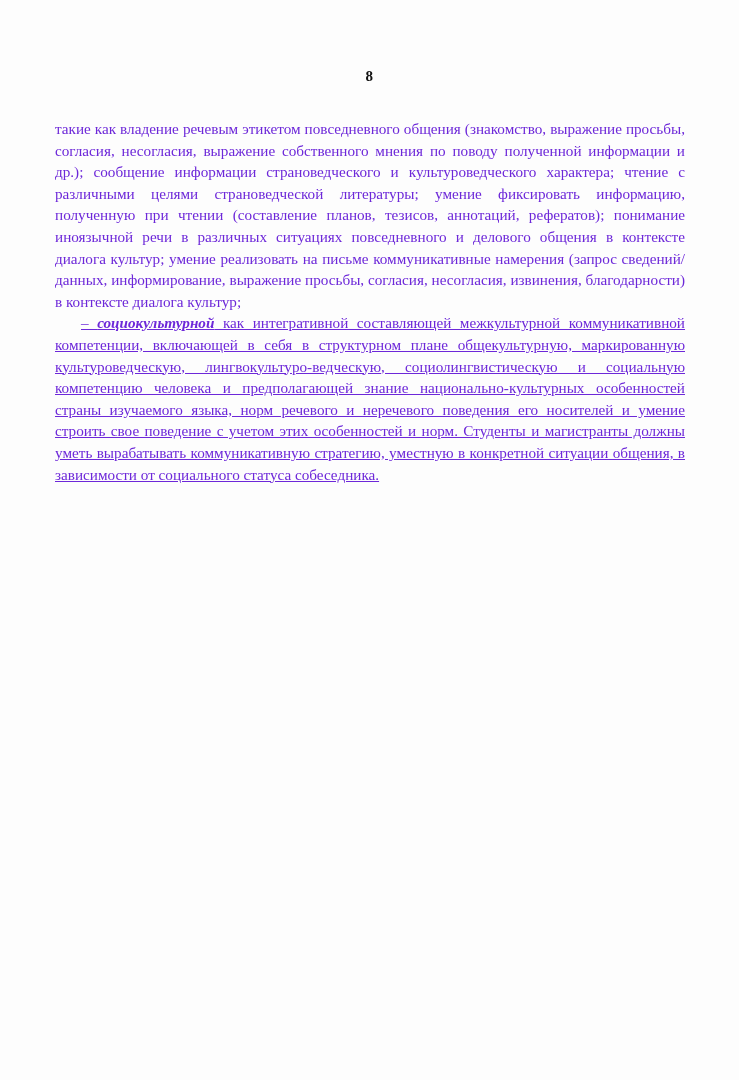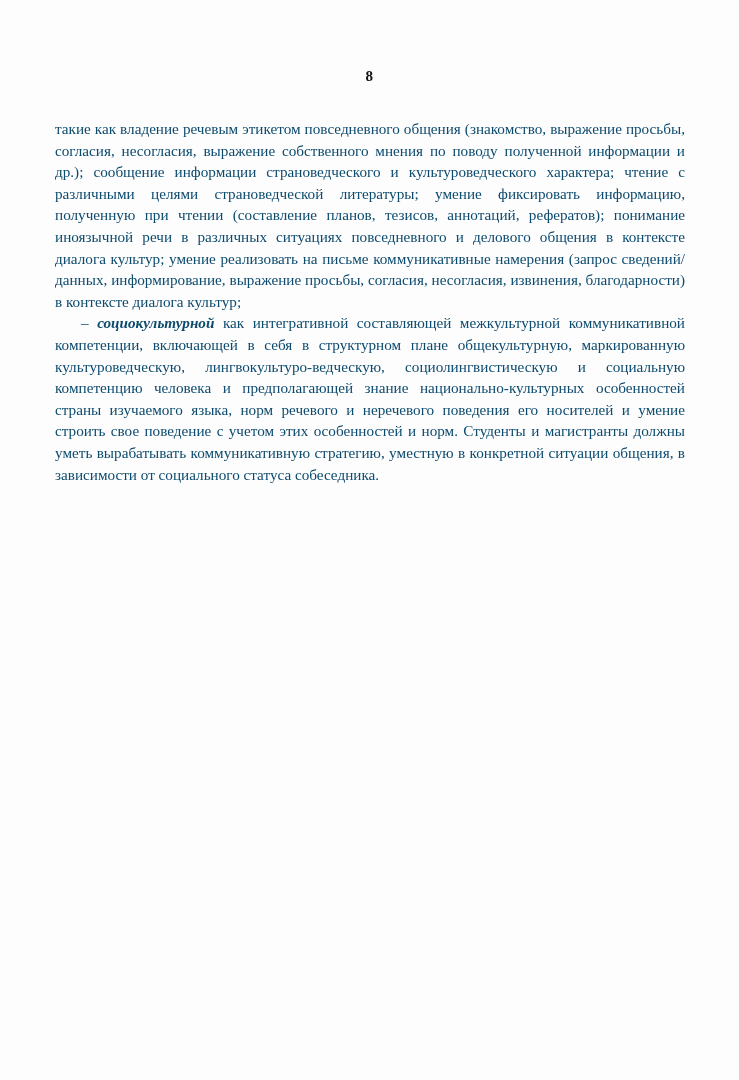--- a/index.html
+++ b/index.html
@@ -37,28 +37,29 @@
     top: 118px;
     left: 55px;
     width: 630px;
   }
   p.para {
     margin: 0;
     font-size: 15.2px;
     line-height: 21.6px;
     text-align: justify;
     text-justify: inter-word;
-    color: #0c4a6e;
+    color: #6d28d9;
     hyphens: manual;
   }
   p.para + p.para {
     margin-top: 0px;
   }
   p.indent {
     text-indent: 26px;
+    text-decoration: underline;
   }
   .term {
     font-style: italic;
     font-weight: bold;
   }
   
   .body-text, .page-number {
     -webkit-font-smoothing: antialiased;
   }
 </style>

